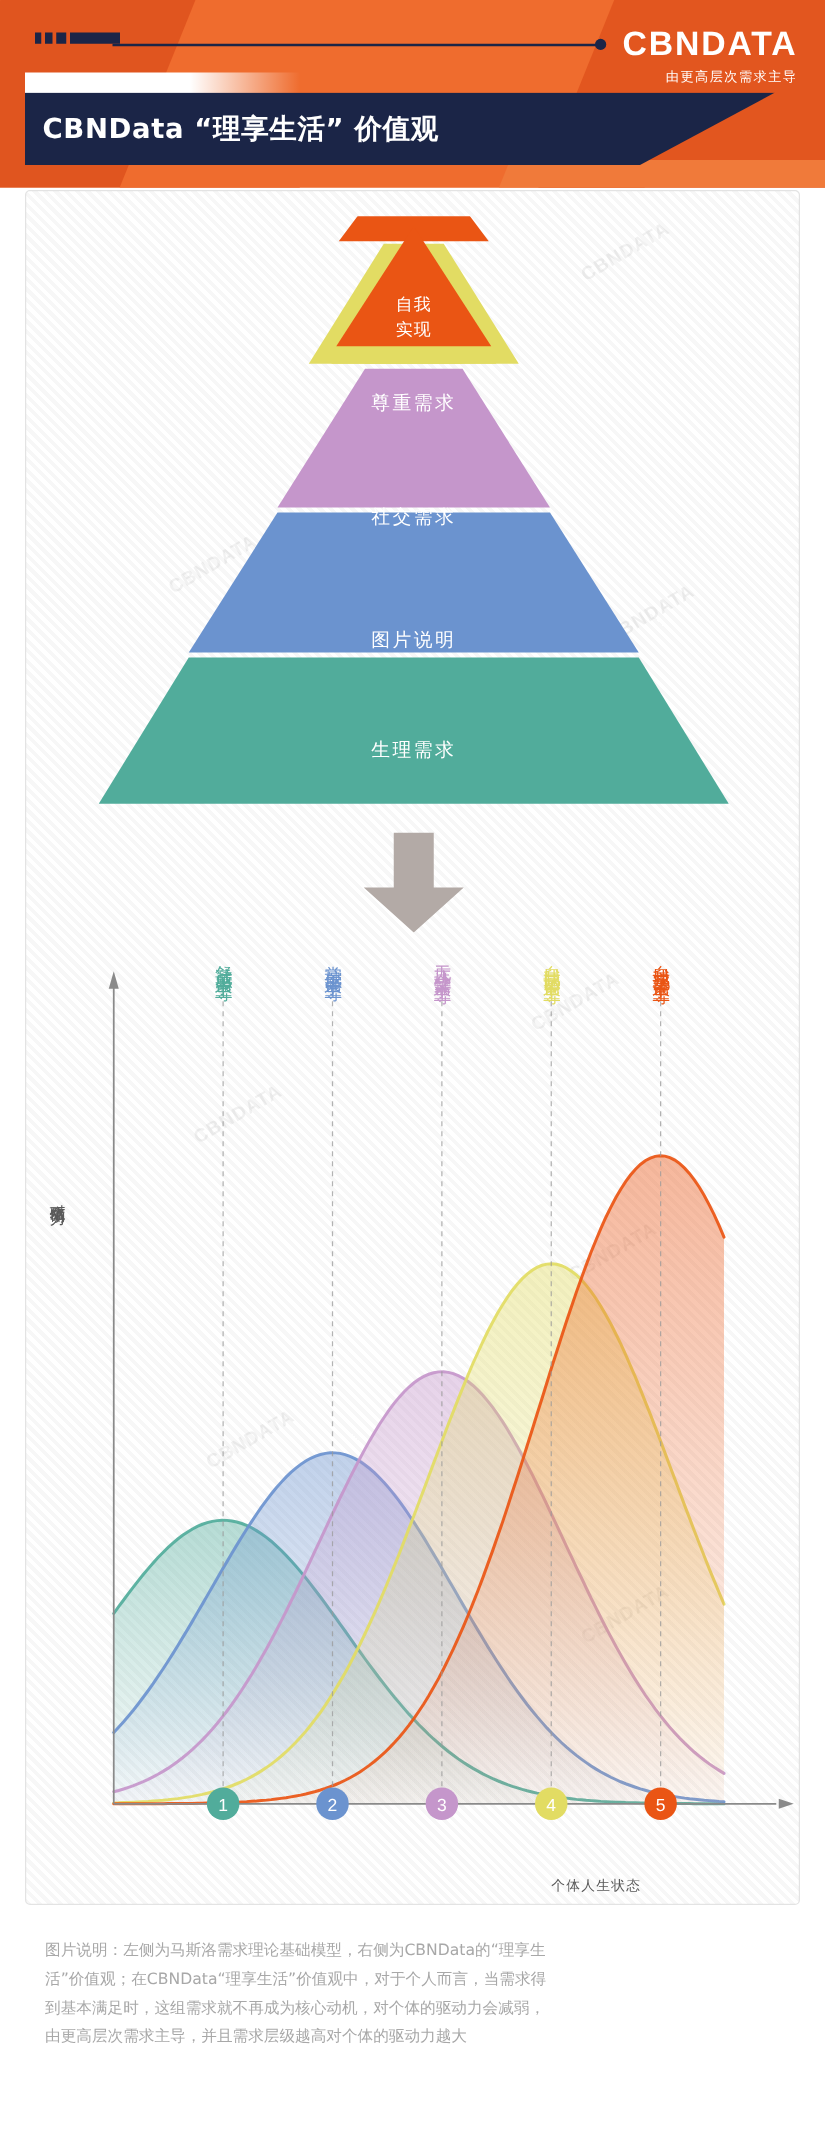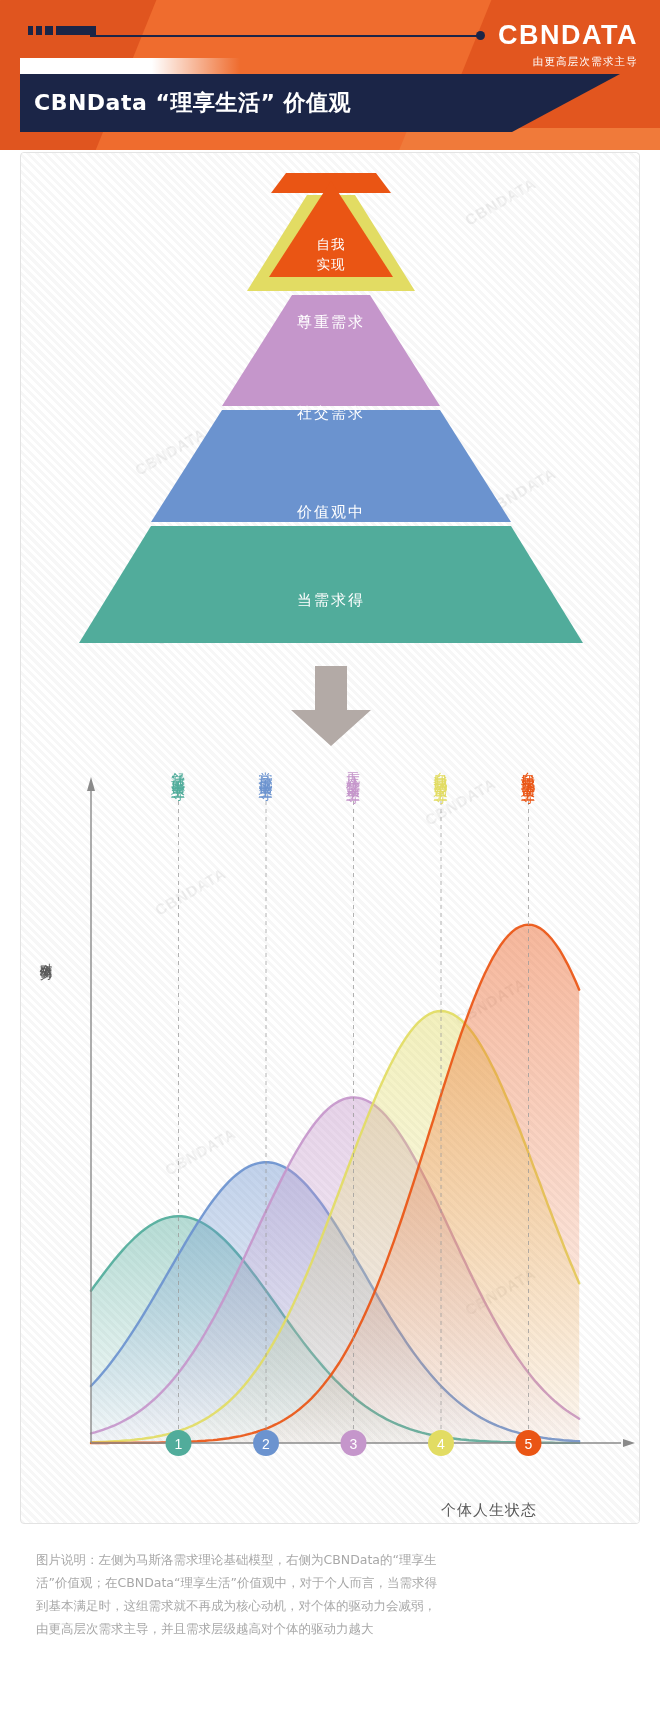--- a/index.html
+++ b/index.html
@@ -120,21 +120,21 @@
   }
   .yaxis-label {
     position:absolute; left:16px; top:200px;
     writing-mode:vertical-rl;
     font-family:"DejaVu Sans",sans-serif;
     font-size:12.5px; color:#5a5a5a; letter-spacing:1px;
   }
   .xaxis-label {
     position:absolute; left:420px; top:748px;
     font-family:"DejaVu Sans",sans-serif;
-    font-size:15px; color:#5a5a5a; letter-spacing:1px;
+    font-size:11px; color:#5a5a5a; letter-spacing:1px;
   }
 
   
   .footer {
     position:absolute; left:36px; top:1548px; width:590px;
     font-family:"DejaVu Sans",sans-serif;
     font-size:12.5px; color:#a8a8a8; line-height:1.85;
   }
   .footer div { white-space:pre-wrap; }
 </style>
@@ -195,22 +195,22 @@
       <polygon points="310,-60 370,20 250,20" fill="#ea5514"></polygon>
       <polygon points="310,8 372,104 248,104" fill="#ea5514"></polygon>
     </svg>
 
     <div class="pyr-label" style="top:62px; font-size:13.5px; line-height:1.45; letter-spacing:1px;">
       <span style="white-space:pre-line;">自我
 实现</span>
     </div>
     <div class="pyr-label" style="top:140px;">尊重需求</div>
     <div class="pyr-label" style="top:231px;font-family:Liberation Mono, monospace;">社交需求</div>
-    <div class="pyr-label" style="top:330px;">价值观中</div>
-    <div class="pyr-label" style="top:418px;">当需求得</div>
+    <div class="pyr-label" style="top:330px;">图片说明</div>
+    <div class="pyr-label" style="top:418px;">生理需求</div>
   </div>
 
   <div class="down-arrow">
     <svg width="88" height="80" viewBox="0 0 88 80">
       <polygon points="28,0 60,0 60,44 84,44 44,80 4,44 28,44" fill="#b3aaa6"></polygon>
     </svg>
   </div>
 
   <div class="chart">
 

